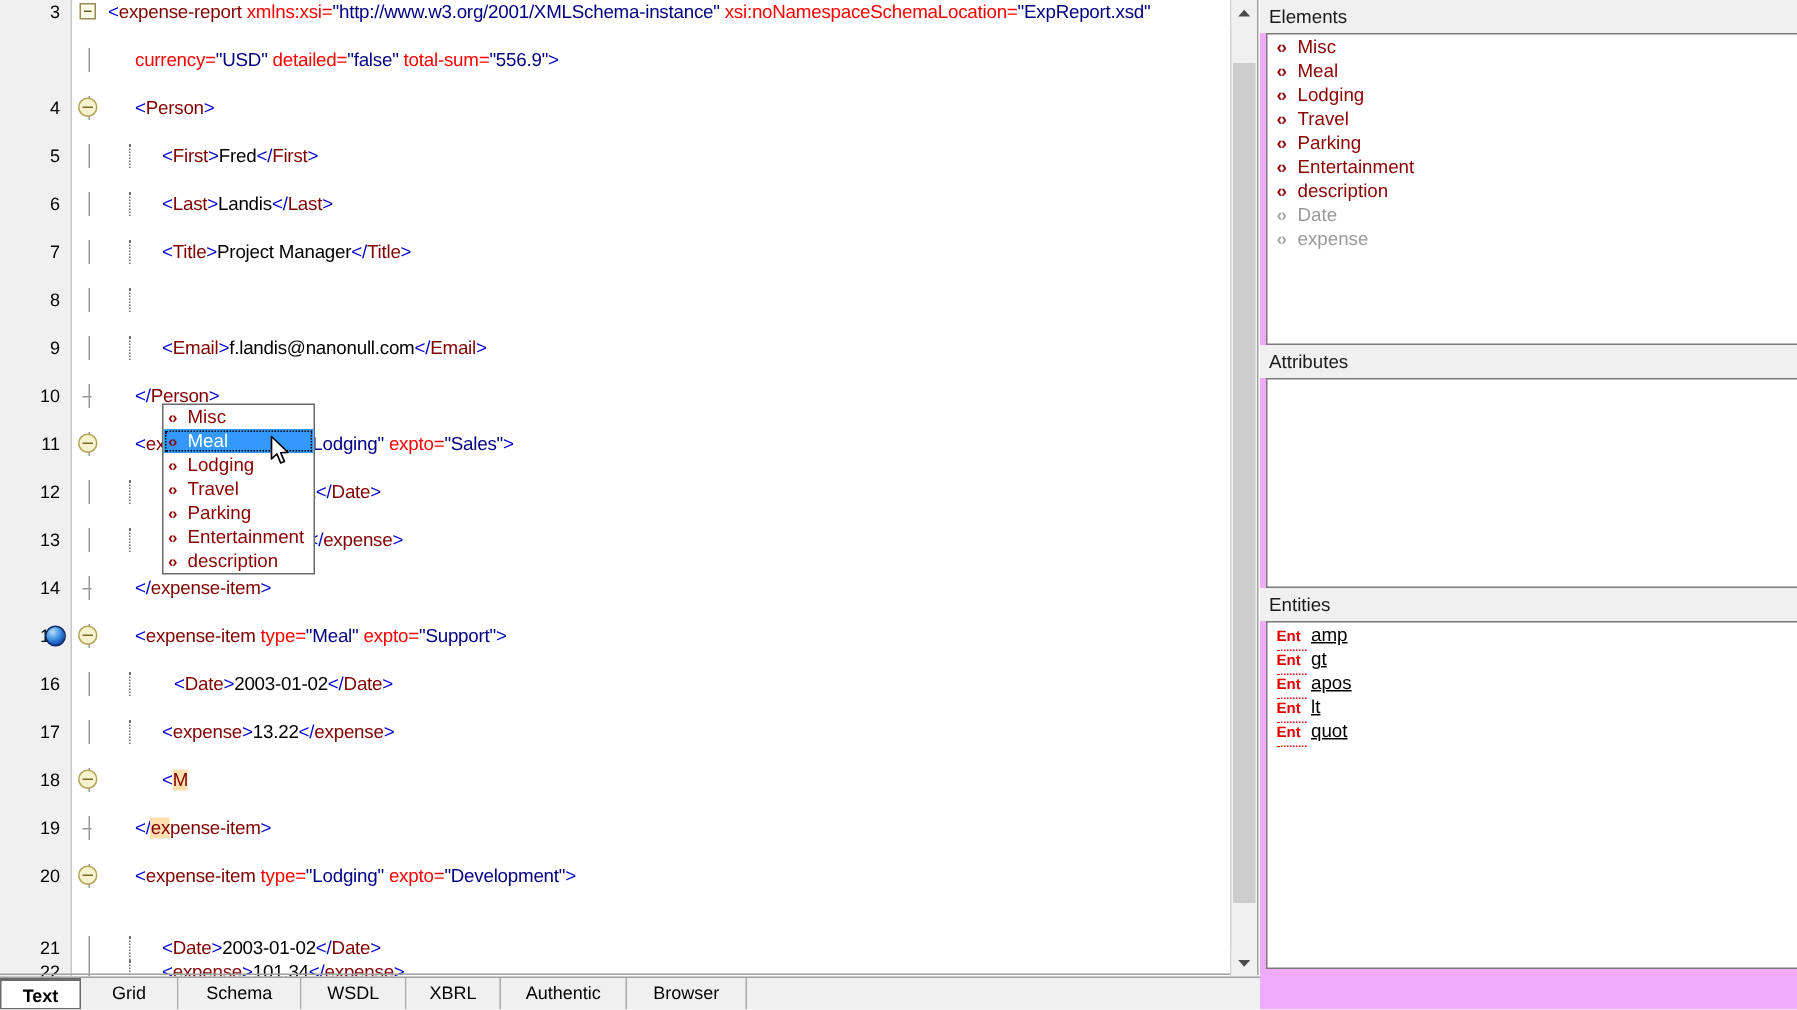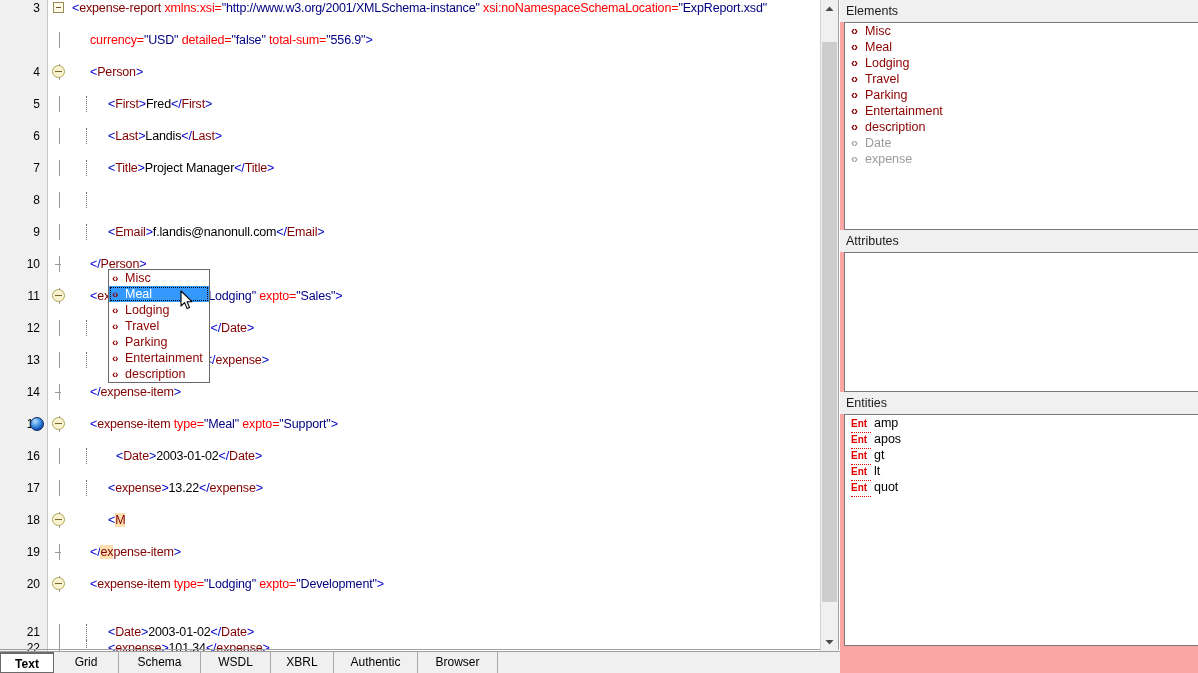--- a/index.html
+++ b/index.html
@@ -59,21 +59,21 @@
   #sb-down{bottom:0;}
   #sb-thumb{position:absolute;left:1px;top:42px;width:15px;height:560px;background:#cdcdcd;}
 
   
   #tabbar{position:absolute;left:0;top:651px;width:840px;height:22px;background:#f0f0f0;border-top:1px solid #a0a0a0;box-sizing:border-box;display:flex;}
   .tab{height:21px;line-height:20px;text-align:center;font-size:12px;color:#000000;
        border-right:1px solid #a8a8a8;background:#f0f0f0;box-sizing:border-box;}
   .tab.active{background:#ffffff;font-weight:bold;border:1px solid #6a6a6a;border-top:2px solid #6a6a6a;}
 
   
-  #right{position:absolute;left:840px;top:0;width:358px;height:673px;background:#fca5a5;}
+  #right{position:absolute;left:840px;top:0;width:358px;height:673px;background:#f0abfc;}
   .panel-title{height:22px;line-height:22px;padding-left:6px;font-size:12.5px;color:#1a1a1a;background:#f0f0f0;}
   .panel-body{background:#ffffff;border:1px solid #7a7a7a;border-right:none;box-sizing:border-box;margin-left:4px;overflow:hidden;}
   .entry{height:16px;line-height:16px;padding-left:6px;white-space:nowrap;font-size:12.5px;}
   .ico-el{display:inline-block;width:14px;color:#8b0000;font-weight:bold;font-size:12px;letter-spacing:-1px;}
   .ico-el.dim{color:#a8a8a8;}
   .el-label{color:#8b0000;}
   .el-label.dim{color:#9a9a9a;}
   .ico-ent{display:inline-block;width:20px;color:#e00000;font-weight:bold;font-size:10px;
            border-bottom:1px dotted #e00000;margin-right:3px;}
   .ent-label{color:#000000;}
@@ -277,23 +277,23 @@
         <div class="entry"><span class="ico-el">‹›</span><span class="el-label">Entertainment</span></div>
         <div class="entry"><span class="ico-el">‹›</span><span class="el-label">description</span></div>
         <div class="entry"><span class="ico-el dim">‹›</span><span class="el-label dim">Date</span></div>
         <div class="entry"><span class="ico-el dim">‹›</span><span class="el-label dim">expense</span></div>
       </div>
 
     <div class="panel-title">Attributes</div>
     <div class="panel-body" id="attributes-body" style="height:140px;"></div>
 
     <div class="panel-title">Entities</div>
-    <div class="panel-body" id="entities-body" style="height:232px;">
+    <div class="panel-body" id="entities-body" style="height:232px;text-decoration:underline;">
         <div class="entry"><span class="ico-ent">Ent</span><span class="ent-label">amp</span></div>
+        <div class="entry"><span class="ico-ent">Ent</span><span class="ent-label">gt</span></div>
         <div class="entry"><span class="ico-ent">Ent</span><span class="ent-label">apos</span></div>
-        <div class="entry"><span class="ico-ent">Ent</span><span class="ent-label">gt</span></div>
         <div class="entry"><span class="ico-ent">Ent</span><span class="ent-label">lt</span></div>
         <div class="entry"><span class="ico-ent">Ent</span><span class="ent-label">quot</span></div>
       </div>
 
   </div>
 
 </div>
 
 </body></html>

